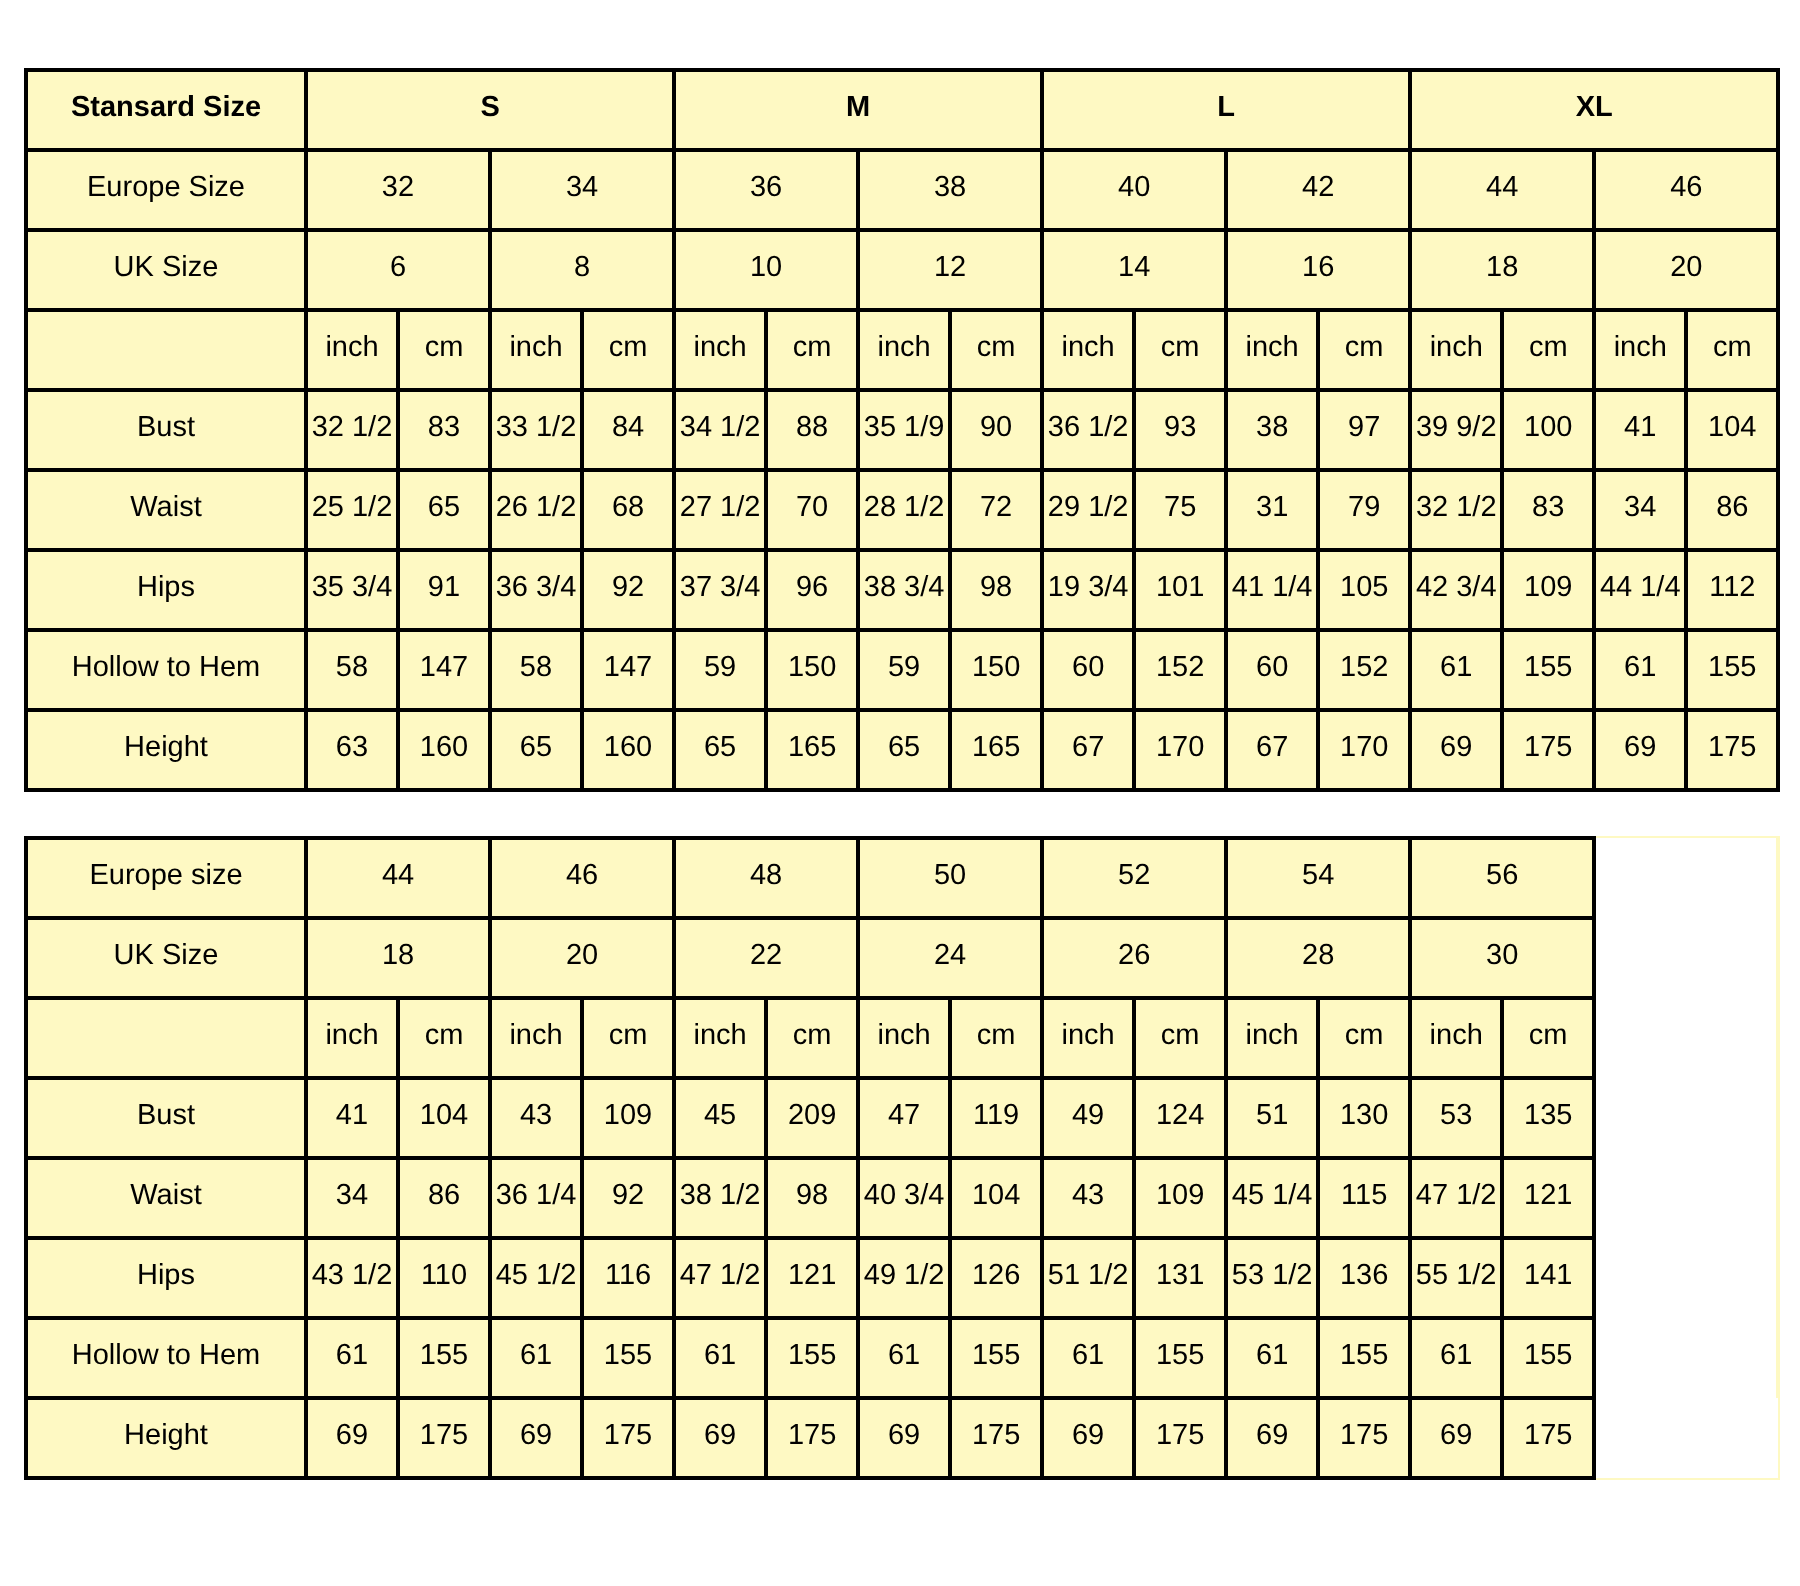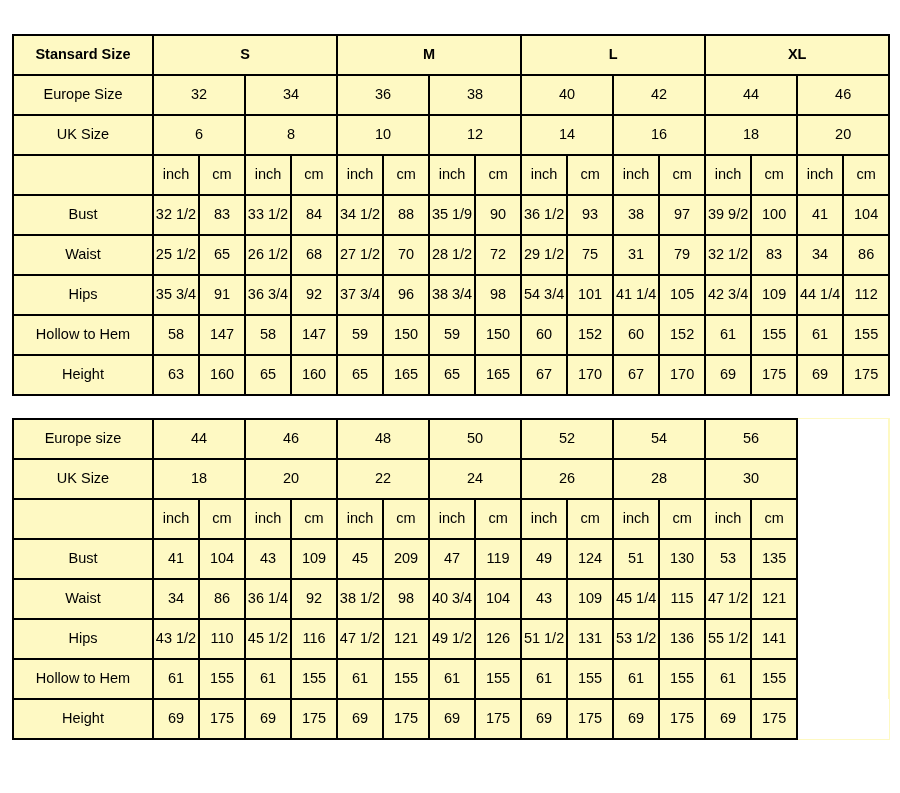--- a/index.html
+++ b/index.html
@@ -180,21 +180,21 @@
       <tr>
         <td class="lbl">Hips</td>
         <td>35 3/4</td>
         <td>91</td>
         <td>36 3/4</td>
         <td>92</td>
         <td>37 3/4</td>
         <td>96</td>
         <td>38 3/4</td>
         <td>98</td>
-        <td>54 3/4</td>
+        <td>19 3/4</td>
         <td>101</td>
         <td>41 1/4</td>
         <td>105</td>
         <td>42 3/4</td>
         <td>109</td>
         <td>44 1/4</td>
         <td>112</td>
       </tr>
 
       <tr>

